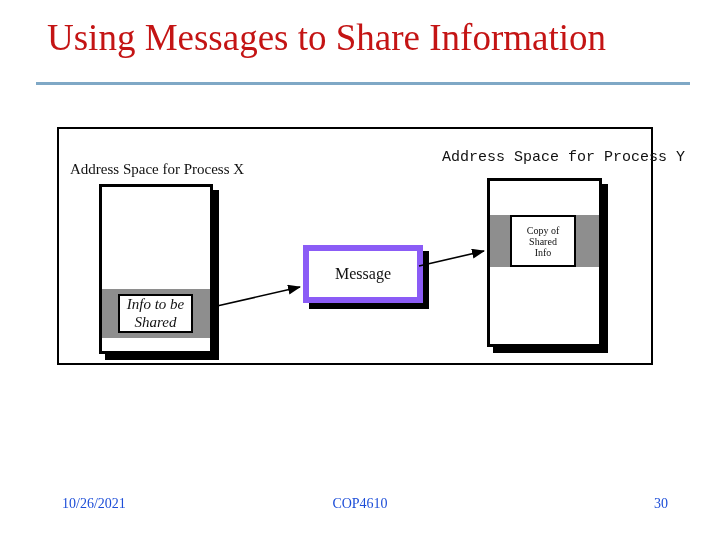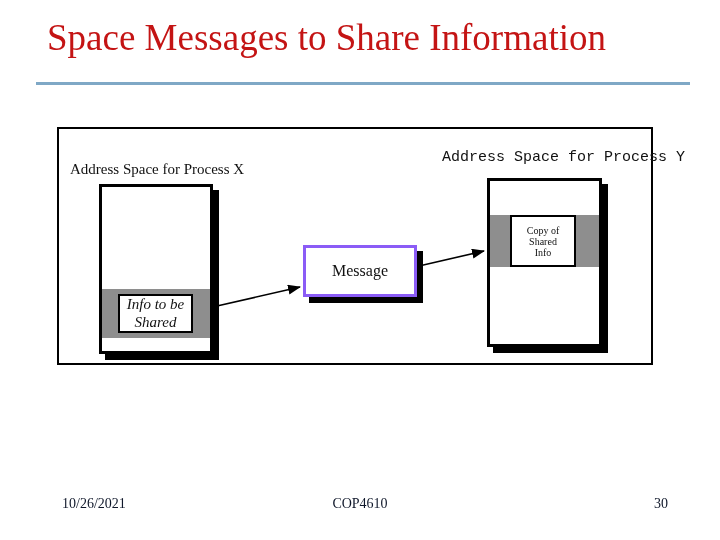--- a/index.html
+++ b/index.html
@@ -35,41 +35,41 @@
   .band-y { top:34px; height:52px; }
   .inner-box {
     position:absolute; background:#fff; border:2px solid #000;
     display:flex; align-items:center; justify-content:center;
     text-align:center; white-space:pre-line; color:#111;
   }
   .info-box { left:16px; top:107px; width:71px; height:35px; font-size:15px; line-height:1.15; }
   .copy-box { left:20px; top:34px; width:62px; height:48px; font-size:10px; line-height:1.1; }
   .msg {
     position:absolute; left:244px; top:116px; width:108px; height:46px;
-    border:3px solid #8b5cf6; background:#fff;
+    border:6px solid #8b5cf6; background:#fff;
     box-shadow:6px 6px 0 var(--shadow-black, #000);
     display:flex; align-items:center; justify-content:center;
     font-size:16px; color:#111;
   }
   .arrows {
     position:absolute; left:0; top:0; width:592px; height:234px;
     pointer-events:none;
   }
   .arrow { stroke:#000; stroke-width:1.6; }
-  .footer span { position:absolute; font-size:14px; color:#0f172a; }
+  .footer span { position:absolute; font-size:14px; color:#1d4ed8; }
   .f-date { left:62px; top:496px; }
   .f-course { left:0; top:496px; width:720px; text-align:center; }
   .f-num { right:52px; top:496px; }
 </style>
 </head>
 <body>
 
 <div class="slide">
 
-  <h1 class="title">Space Messages to Share Information</h1>
+  <h1 class="title">Using Messages to Share Information</h1>
 
   <div class="rule"></div>
 
   <div class="diagram">
 
     <div class="lbl lbl-x">Address Space for Process X</div>
     <div class="lbl lbl-y">Address Space for Process Y</div>
 
     <div class="proc proc-x">
       <div class="band band-x"></div>

